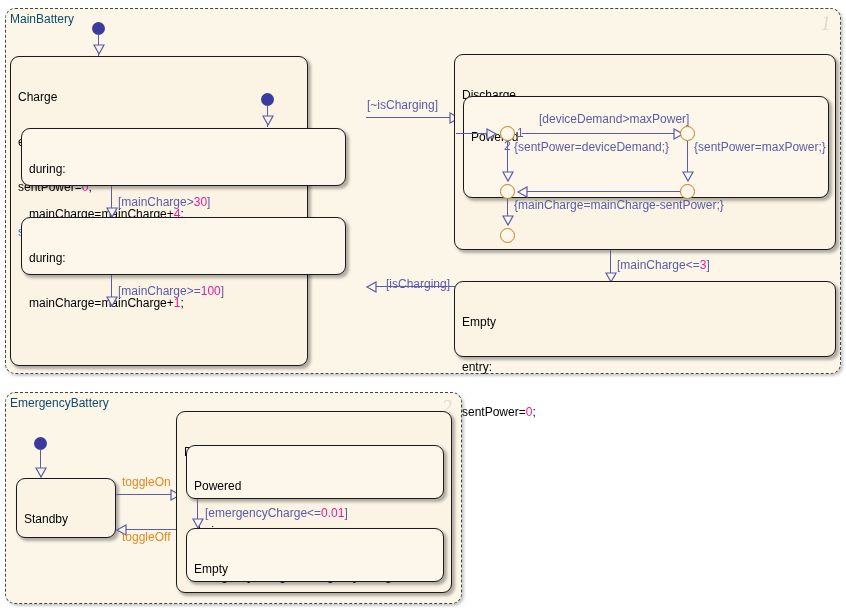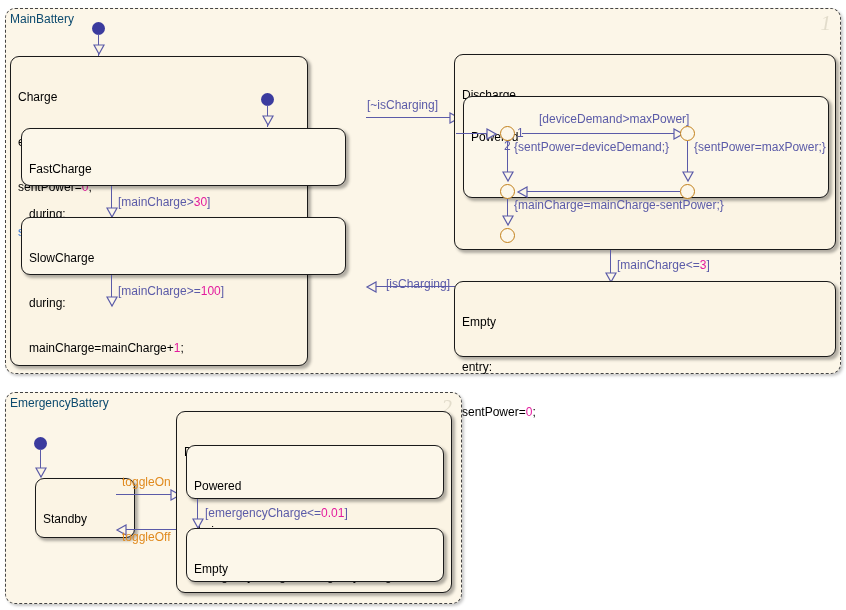--- a/index.html
+++ b/index.html
@@ -146,35 +146,33 @@
     </div>
 
     <div class="defdot" style="left:250px; top:36px;"></div>
     <div class="line vline" style="left:256px; top:48px; height:22px;"></div>
     <svg width="12" height="12" style="position:absolute;left:251px;top:58px;">
       <polygon points="1,1 11,1 6,10" fill="#FBF4E4" stroke="#5B5BA8" stroke-width="1.2"></polygon>
     </svg>
 
     <div class="state sub" style="left:10px; top:71px; width:325px; height:58px;">
       <div class="state-text">
-        <div>FastCharge</div>
         <div>during:</div>
         <div><span>mainCharge=mainCharge+</span><span class="num">4</span><span>;</span></div>
       </div>
     </div>
 
     <div class="line vline" style="left:100px; top:129px; height:31px;"></div>
     <svg width="12" height="12" style="position:absolute;left:95px;top:150px;">
       <polygon points="1,1 11,1 6,10" fill="#FCF7EA" stroke="#5B5BA8" stroke-width="1.2"></polygon>
     </svg>
     <div class="tlabel" style="left:107px; top:139px;">[mainCharge&gt;<span class="num">30</span>]</div>
 
     <div class="state sub" style="left:10px; top:160px; width:325px; height:58px;">
       <div class="state-text">
-        <div>SlowCharge</div>
         <div>during:</div>
         <div><span>mainCharge=mainCharge+</span><span class="num">1</span><span>;</span></div>
       </div>
     </div>
 
     <div class="line vline" style="left:100px; top:218px; height:31px;"></div>
     <svg width="12" height="12" style="position:absolute;left:95px;top:239px;">
       <polygon points="1,1 11,1 6,10" fill="#FCF7EA" stroke="#5B5BA8" stroke-width="1.2"></polygon>
     </svg>
     <div class="tlabel" style="left:107px; top:228px;">[mainCharge&gt;=<span class="num">100</span>]</div>
@@ -276,21 +274,21 @@
 
   <span class="chart-label">EmergencyBattery</span>
   <span class="chart-index">2</span>
 
   <div class="defdot" style="left:28px; top:44px;"></div>
   <div class="line vline" style="left:34px; top:56px; height:28px;"></div>
   <svg width="12" height="12" style="position:absolute;left:29px;top:74px;">
     <polygon points="1,1 11,1 6,10" fill="#FBF4E4" stroke="#5B5BA8" stroke-width="1.2"></polygon>
   </svg>
 
-  <div class="state" style="left:10px; top:85px; width:100px; height:60px;margin-left:19px;">
+  <div class="state" style="left:10px; top:85px; width:100px; height:60px;">
     <div class="state-text">
       <div>Standby</div>
     </div>
   </div>
 
   <div class="line hline" style="left:110px; top:101px; width:60px;"></div>
   <svg width="12" height="12" style="position:absolute;left:164px;top:96px;">
     <polygon points="1,1 1,11 10,6" fill="#FCF6E8" stroke="#5B5BA8" stroke-width="1.2"></polygon>
   </svg>
   <div class="tlabel evtlabel" style="left:116px; top:83px;">toggleOn</div>

